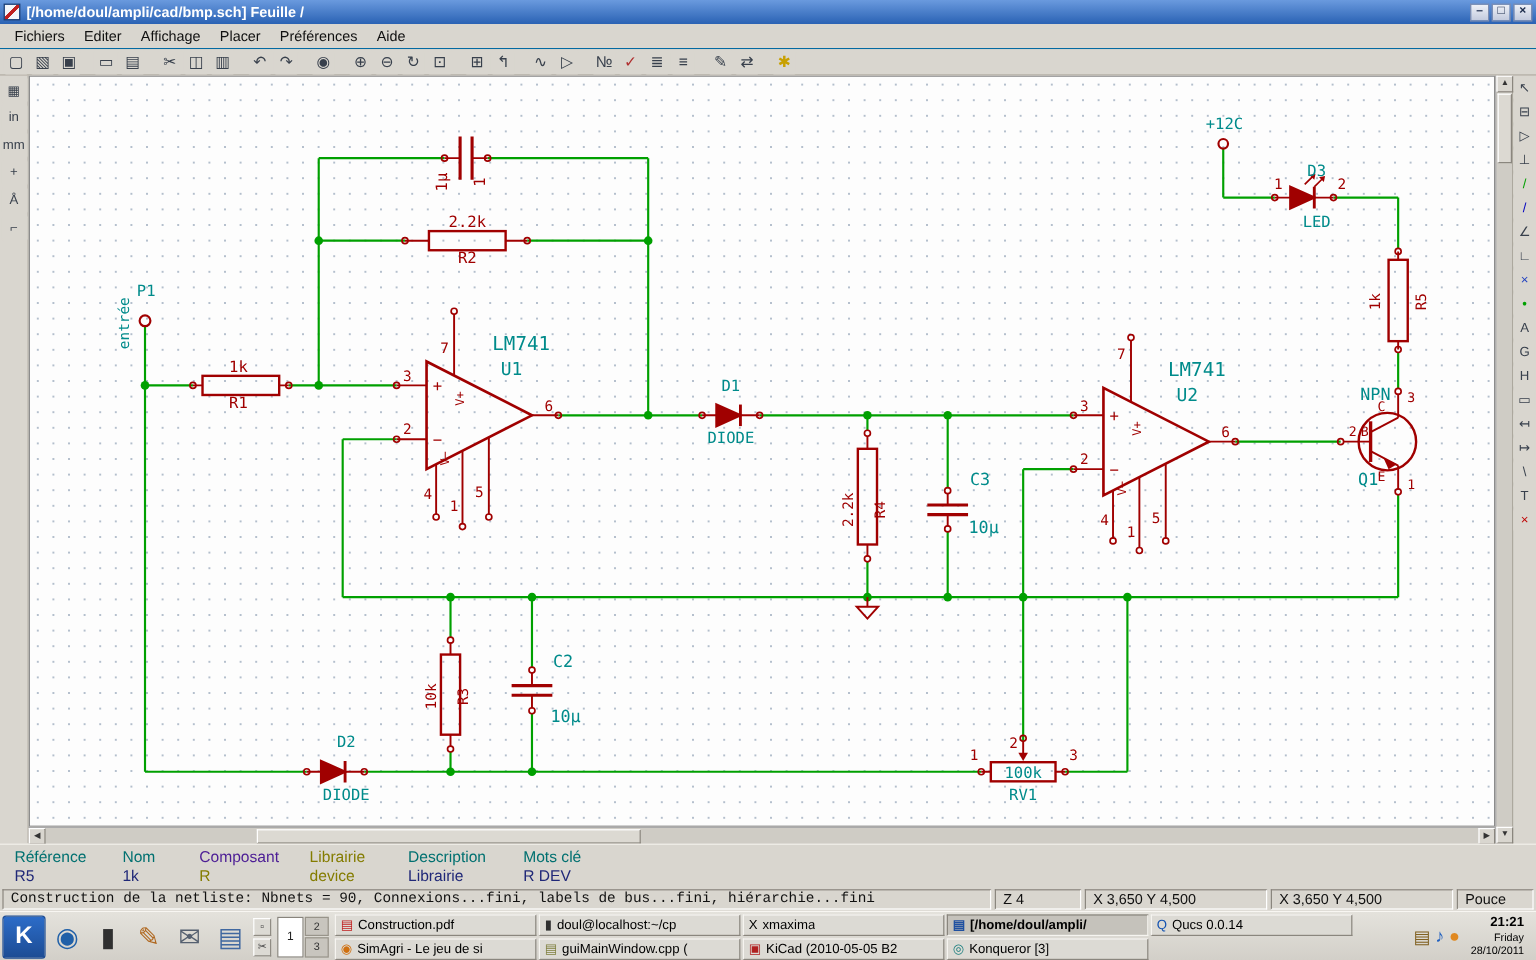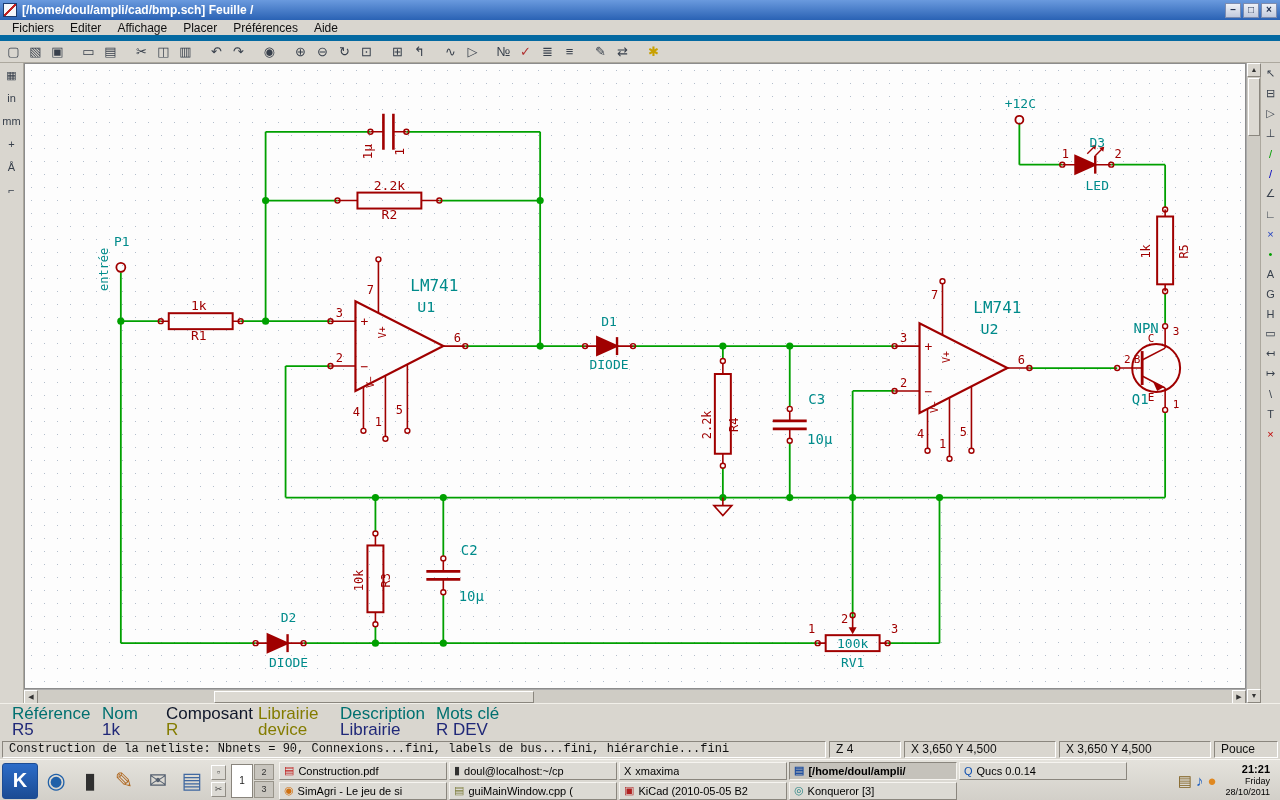--- a/index.html
+++ b/index.html
@@ -8,21 +8,21 @@
   .screen{position:relative;width:1280px;height:704px;display:flex;flex-direction:column;}
 
   
   .titlebar{height:20px;background:linear-gradient(to bottom,#6a9ade,#2a62b4);display:flex;align-items:center;padding:0 3px;gap:5px;flex:0 0 auto;}
   .app-icon{width:14px;height:14px;background:linear-gradient(135deg,#f4f6fa 42%,#c02020 42%,#c02020 58%,#f4f6fa 58%);border:1px solid #1c3c70;flex:0 0 auto;}
   .title-text{color:#fff;font-weight:bold;font-size:12px;flex:1;white-space:nowrap;overflow:hidden;}
   .win-btns{display:flex;gap:2px;}
   .win-btn{width:16px;height:15px;background:linear-gradient(#eef1f7,#c2cadd);border:1px solid #7c8cb0;font-size:10px;line-height:12px;text-align:center;color:#1c2c4c;font-weight:bold;}
 
   
-  .menubar{height:21px;display:flex;align-items:center;padding-left:4px;border-bottom:6px solid #0369a1;background:#d9d6cf;flex:0 0 auto;text-align:center;}
+  .menubar{height:21px;display:flex;align-items:center;padding-left:4px;border-bottom:1px solid #0369a1;background:#d9d6cf;flex:0 0 auto;text-align:center;}
   .menu-item{padding:2px 8px;color:#101010;cursor:default;}
   .toolbar-top{height:22px;display:flex;align-items:center;padding-left:3px;gap:1px;border-bottom:1px solid #aca89e;background:#d9d6cf;flex:0 0 auto;}
   .tb-btn{width:21px;height:20px;display:flex;align-items:center;justify-content:center;background:#d9d6cf;border:1px solid #d9d6cf;border-radius:2px;font-size:13px;color:#38404c;padding:0;}
   .tb-ic{pointer-events:none;}
   .tb-gap{width:8px;height:18px;}
 
   
   .main{flex:0 0 640px;display:flex;overflow:hidden;}
   .toolbar-left{width:24px;background:#d9d6cf;border-right:1px solid #aca89e;display:flex;flex-direction:column;align-items:center;padding-top:1px;gap:1px;}
   .toolbar-left .tb-btn{width:22px;height:22px;font-size:11px;}
@@ -41,21 +41,21 @@
   .sb-thumb{position:absolute;background:#dcd9d2;border:1px solid;border-color:#fff #8a867e #8a867e #fff;}
   .hscroll .sb-thumb{top:1px;height:12px;left:190px;width:320px;}
   .vscroll .sb-thumb{left:1px;width:12px;top:15px;height:58px;}
   .vscroll .sb-btn{position:absolute;left:0;}
   .vscroll .sb-up{top:0;}
   .vscroll .sb-down{bottom:0;}
   .hscroll .sb-right{margin-left:auto;}
 
   
   .infobar{flex:0 0 36px;display:flex;padding:2px 12px;background:#d9d6cf;border-top:1px solid #f2f0ea;}
-  .info-field{display:flex;flex-direction:column;font-size:17px;line-height:16px;}
+  .info-field{display:flex;flex-direction:column;font-size:13px;line-height:16px;}
   .info-label{font-weight:normal;}
   .info-value{}
 
   
   .statusbar{flex:0 0 19px;display:flex;gap:3px;padding:1px 2px;background:#d9d6cf;}
   .status-cell{border:1px solid;border-color:#8a867e #fff #fff #8a867e;padding:0 6px;font-size:12px;line-height:15px;white-space:nowrap;overflow:hidden;color:#111;}
   .status-msg{flex:1;font-family:Liberation Mono, monospace;}
   .status-z{width:72px;}
   .status-pos{width:152px;}
   .status-unit{width:64px;}
@@ -519,21 +519,21 @@
   <div class="infobar" id="infobar">
       <div class="info-field" style="width: 90px;">
         <div class="info-label" style="color: rgb(0, 112, 112);">Référence</div>
         <div class="info-value" style="color: rgb(32, 40, 120);">R5</div>
       </div>
       <div class="info-field" style="width: 64px;">
         <div class="info-label" style="color: rgb(0, 112, 112);">Nom</div>
         <div class="info-value" style="color: rgb(32, 40, 120);">1k</div>
       </div>
       <div class="info-field" style="width: 92px;">
-        <div class="info-label" style="color: #0f172a;">Composant</div>
+        <div class="info-label" style="color: #4c1d95;">Composant</div>
         <div class="info-value" style="color: rgb(132, 124, 0);">R</div>
       </div>
       <div class="info-field" style="width: 82px;">
         <div class="info-label" style="color: rgb(132, 124, 0);">Librairie</div>
         <div class="info-value" style="color: rgb(132, 124, 0);">device</div>
       </div>
       <div class="info-field" style="width: 96px;">
         <div class="info-label" style="color: rgb(0, 112, 112);">Description</div>
         <div class="info-value" style="color: rgb(32, 40, 120);">Librairie</div>
       </div>

